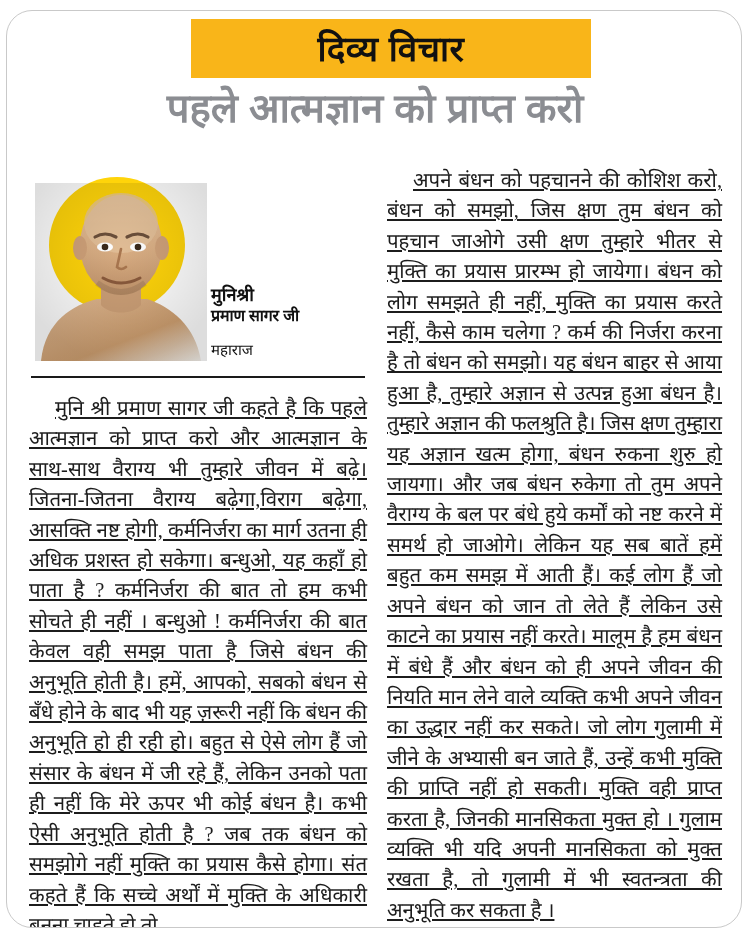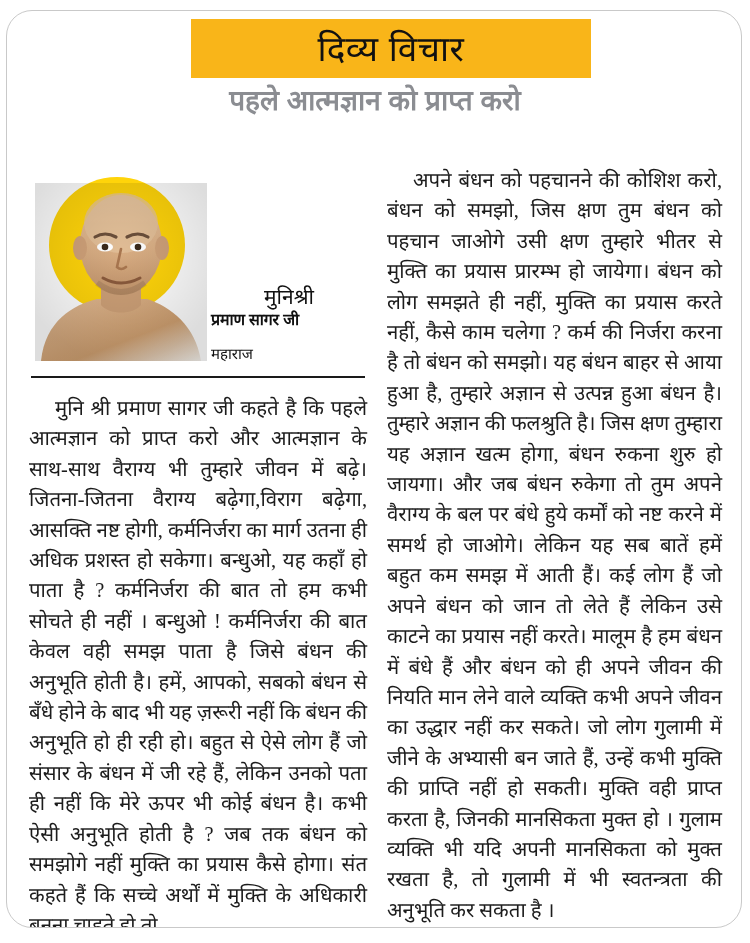--- a/index.html
+++ b/index.html
@@ -34,38 +34,38 @@
     top: 8px;
     width: 400px;
     height: 59px;
     background: #F9B519;
     display: flex;
     align-items: center;
     justify-content: center;
   }
   .banner-title {
     font-family: "Liberation Sans", "DejaVu Sans", sans-serif;
-    font-weight: normal;
+    font-weight: bold;
     font-size: 35px;
     line-height: 1;
     color: #111111;
     letter-spacing: 0.5px;
     white-space: nowrap;
   }
 
   
   .headline {
     position: absolute;
     left: 0;
     top: 74px;
     width: 736px;
     text-align: center;
     font-family: "Liberation Sans", "DejaVu Sans", sans-serif;
     font-weight: bold;
-    font-size: 28px;
+    font-size: 40px;
     line-height: 1.15;
     color: #8b8d92;
     white-space: nowrap;
   }
 
   
   .columns {
     position: absolute;
     left: 22px;
     top: 152px;
@@ -112,23 +112,22 @@
   .caption {
     position: absolute;
     left: 182px;
     top: 122px;
     width: 156px;
     font-family: "Liberation Sans", "DejaVu Sans", sans-serif;
     color: #111111;
     line-height: 1.18;
   }
   .caption-pre {
-    font-size: 21px;
-    font-weight: normal;
-    text-align: center;
+    font-size: 18px;
+    font-weight: bold;
   }
   .caption-name {
     font-size: 16px;
     font-weight: bold;
     letter-spacing: -0.2px;
     margin-top: 1px;
   }
   .caption-post {
     font-size: 15px;
     font-weight: normal;
@@ -144,20 +143,21 @@
     border-top: 2.2px solid #1a1a1a;
   }
 
   
   .body-text {
     font-family: "Liberation Serif", "DejaVu Serif", serif;
     font-size: 20.4px;
     color: #1c1c1c;
     text-align: justify;
     text-align-last: left;
+    text-decoration: underline;
   }
   .col-left .body-text {
     position: absolute;
     left: 0;
     top: 230px;
     width: 338px;
   }
   .col-right .body-text {
     position: absolute;
     left: 0;

